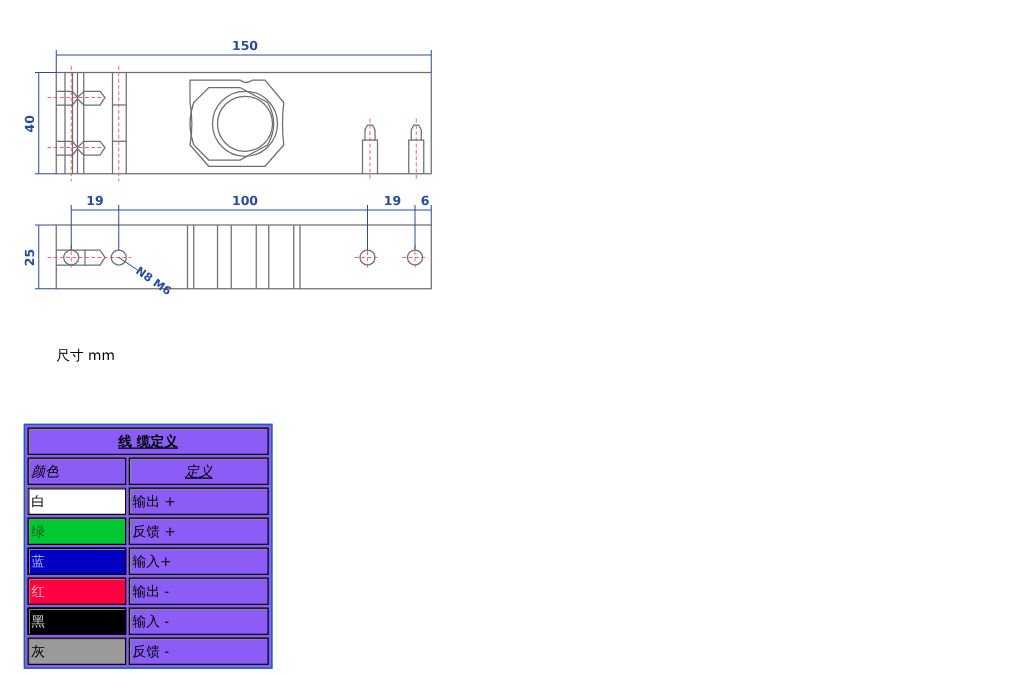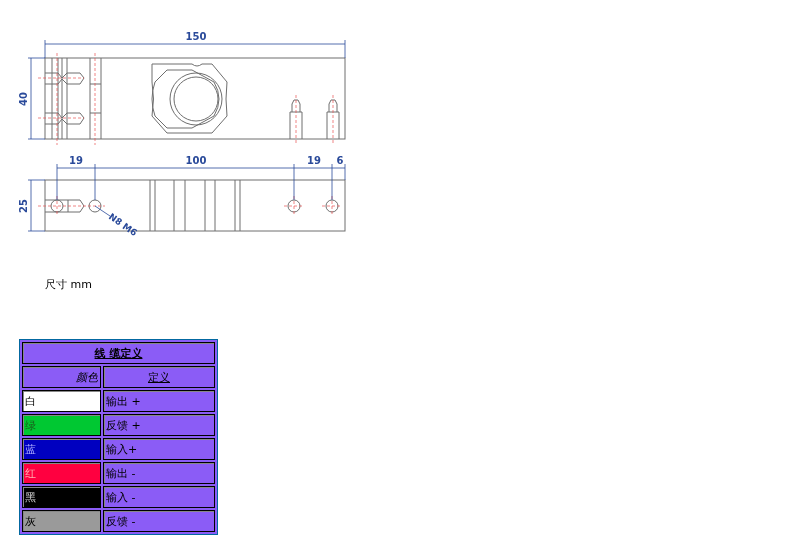--- a/index.html
+++ b/index.html
@@ -5,22 +5,22 @@
   html, body { margin:0; padding:0; background:#ffffff; }
   body { width:808px; height:539px; position:relative; overflow:hidden;
          font-family: "DejaVu Sans", "Liberation Sans", sans-serif; color:#000; }
   #drawing { position:absolute; left:0; top:0; }
   .caption { position:absolute; left:19px; top:277px; font-size:11px;margin-left:26px; }
   table.cable { position:absolute; left:19px; top:339px; width:199px;
                 border-collapse:separate; border-spacing:2px; border:1px solid #0369a1;
                 background:#8b5cf6; font-size:11px; }
   table.cable td { border:1px solid #000; box-shadow: inset 1px 1px 0 #888; height:20px; padding:0 2px; }
   td.title { text-align:center; font-weight:bold; text-decoration:underline; }
-  td.hdr-color { font-style:italic; width:73px;text-align:right; }
-  td.hdr-def { text-align:center; text-decoration:underline; }
+  td.hdr-color { font-style:italic; width:73px; }
+  td.hdr-def { text-align:center; font-style:italic; text-decoration:underline; }
   td.def { text-align:left; }
 </style>
 </head>
 <body>
 
 <svg id="drawing" width="360" height="245" viewBox="0 0 360 245">
   <g fill="none" stroke="#6e6e6e" stroke-width="1">
 
     <rect x="45" y="58" width="300" height="81"></rect>
 

